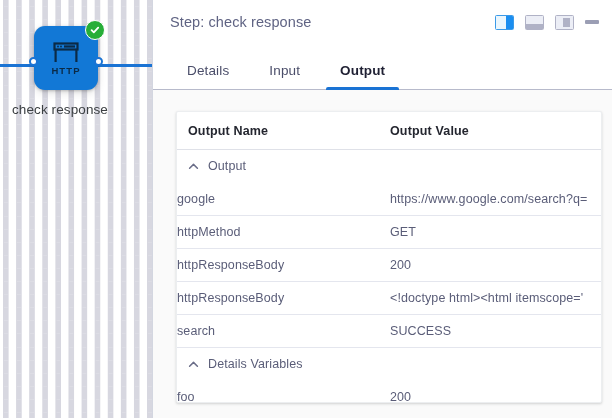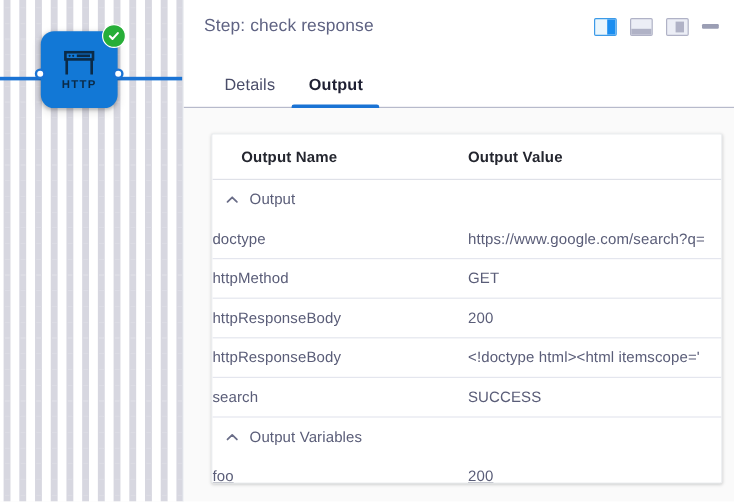--- a/index.html
+++ b/index.html
@@ -202,20 +202,21 @@
 
   .tabs-row {
     position: relative;
     flex: 0 0 46px;
     height: 46px;
     display: flex;
     align-items: flex-end;
     padding-left: 20px;
     box-sizing: border-box;
     border-bottom: 1px solid #b7bacb;
+    gap: 12px;
   }
   .tab {
     position: relative;
     font-size: 13.5px;
     color: #4a4d69;
     padding: 0 14px 11px 14px;
     cursor: pointer;
     letter-spacing: 0.15px;
     white-space: nowrap;
   }
@@ -268,21 +269,21 @@
   .col-name  { width: 213px; }
   .col-value { width: 347px; }
   .tbl thead th {
     height: 37px;
     font-size: 12.5px;
     font-weight: bold;
     color: #24262f;
     letter-spacing: 0.15px;
     border-bottom: 1px solid #dfe1e8;
   }
-  .tbl thead th:first-child { padding-left: 24px; }
+  .tbl thead th:first-child { padding-left: 11px; }
   .tbl tbody tr { height: 33px; }
   .tbl tbody td {
     font-size: 12.5px;
     color: #5a5d78;
     letter-spacing: 0.1px;
     border-bottom: 1px solid #e4e6ee;
   }
   .tbl tbody tr.group-row td { border-bottom: none; }
   .tbl tbody tr:last-child td { border-bottom: none; text-decoration: underline; }
   .group-cell {
@@ -324,20 +325,21 @@
       </div>
       <div class="port left"></div>
       <div class="port right"></div>
       <div class="status-badge">
         <svg viewBox="0 0 12 12">
           <path d="M2.6 6.2 L4.8 8.4 L9.2 3.6" fill="none" stroke="#ffffff" stroke-width="1.8" stroke-linecap="round" stroke-linejoin="round"></path>
         </svg>
       </div>
     </div>
 
+    <div class="node-label">check response</div>
   </div>
 
   <div class="panel">
 
     <div class="panel-header">
       <div class="panel-title">Step: check response</div>
       <div class="header-actions">
         <span class="layout-btn layout-right active">
             <span class="fill"></span>
           </span>
@@ -346,20 +348,21 @@
           </span>
         <span class="layout-btn layout-inner">
             <span class="fill"></span>
           </span>
         <span class="minimize-btn"></span>
       </div>
     </div>
 
     <div class="tabs-row">
       <div class="tab">Details</div>
+      <div class="tab">Input</div>
       <div class="tab active">Output</div>
     </div>
 
     <div class="panel-body">
       <div class="table-card">
         <table class="tbl">
           <colgroup>
             <col class="col-name">
               <col class="col-value">
           </colgroup>
@@ -376,21 +379,21 @@
                 <div class="group-cell">
                   <svg class="chev" viewBox="0 0 11 11">
                     <path d="M1.6 7.2 L5.5 3.4 L9.4 7.2" fill="none" stroke="#6a6d88" stroke-width="1.5" stroke-linecap="round" stroke-linejoin="round"></path>
                   </svg>
                   <span>Output</span>
                 </div>
               </td>
             </tr>
 
             <tr>
-              <td class="name-cell">doctype</td>
+              <td class="name-cell">google</td>
               <td class="value-cell">https://www.google.com/search?q=</td>
             </tr>
             <tr>
               <td class="name-cell">httpMethod</td>
               <td class="value-cell">GET</td>
             </tr>
             <tr>
               <td class="name-cell">httpResponseBody</td>
               <td class="value-cell">200</td>
             </tr>
@@ -402,21 +405,21 @@
               <td class="name-cell">search</td>
               <td class="value-cell">SUCCESS</td>
             </tr>
 
             <tr class="group-row">
               <td colspan="2">
                 <div class="group-cell">
                   <svg class="chev" viewBox="0 0 11 11">
                     <path d="M1.6 7.2 L5.5 3.4 L9.4 7.2" fill="none" stroke="#6a6d88" stroke-width="1.5" stroke-linecap="round" stroke-linejoin="round"></path>
                   </svg>
-                  <span>Output Variables</span>
+                  <span>Details Variables</span>
                 </div>
               </td>
             </tr>
 
             <tr>
               <td class="name-cell">foo</td>
               <td class="value-cell">200</td>
             </tr>
 
           </tbody>

